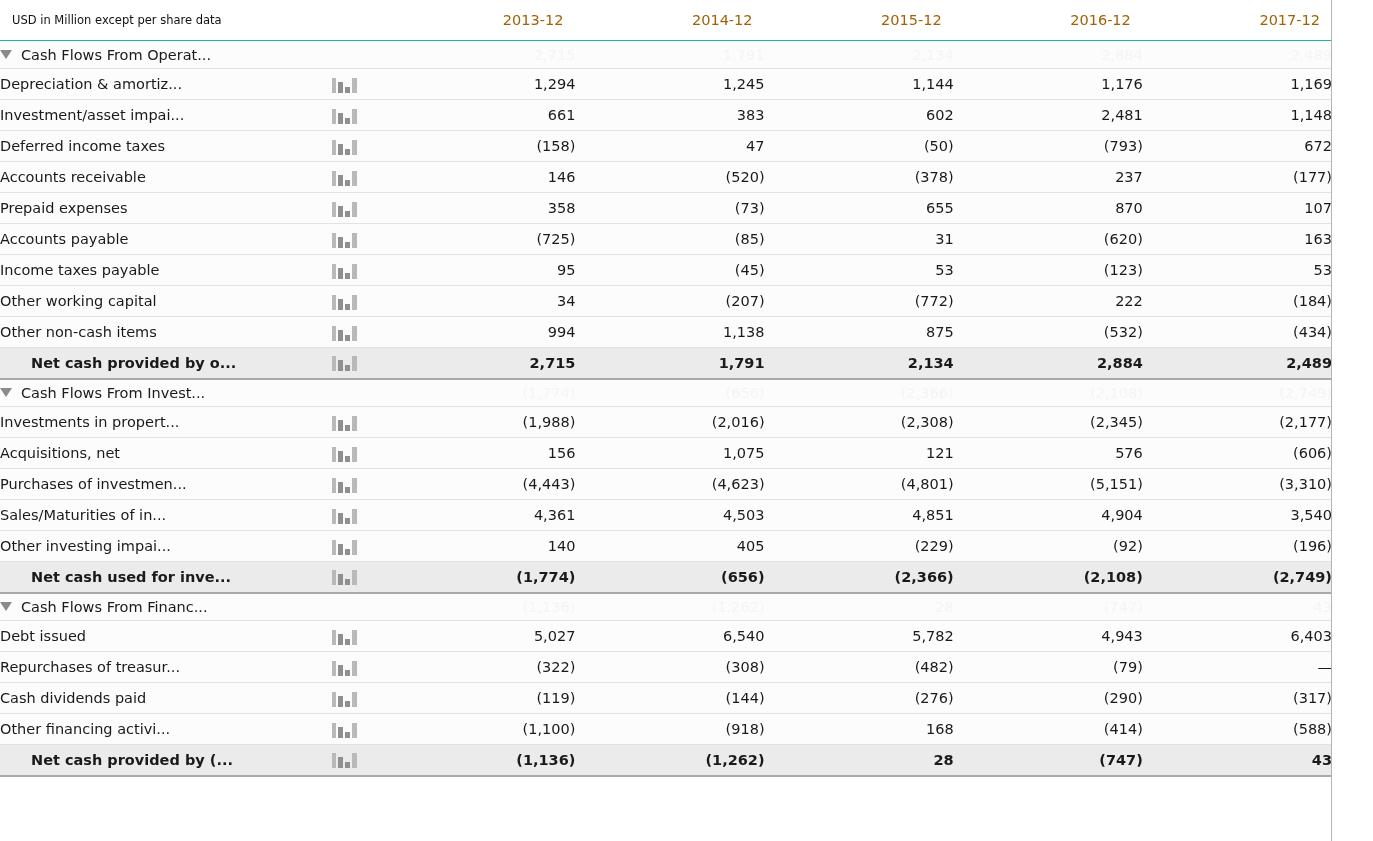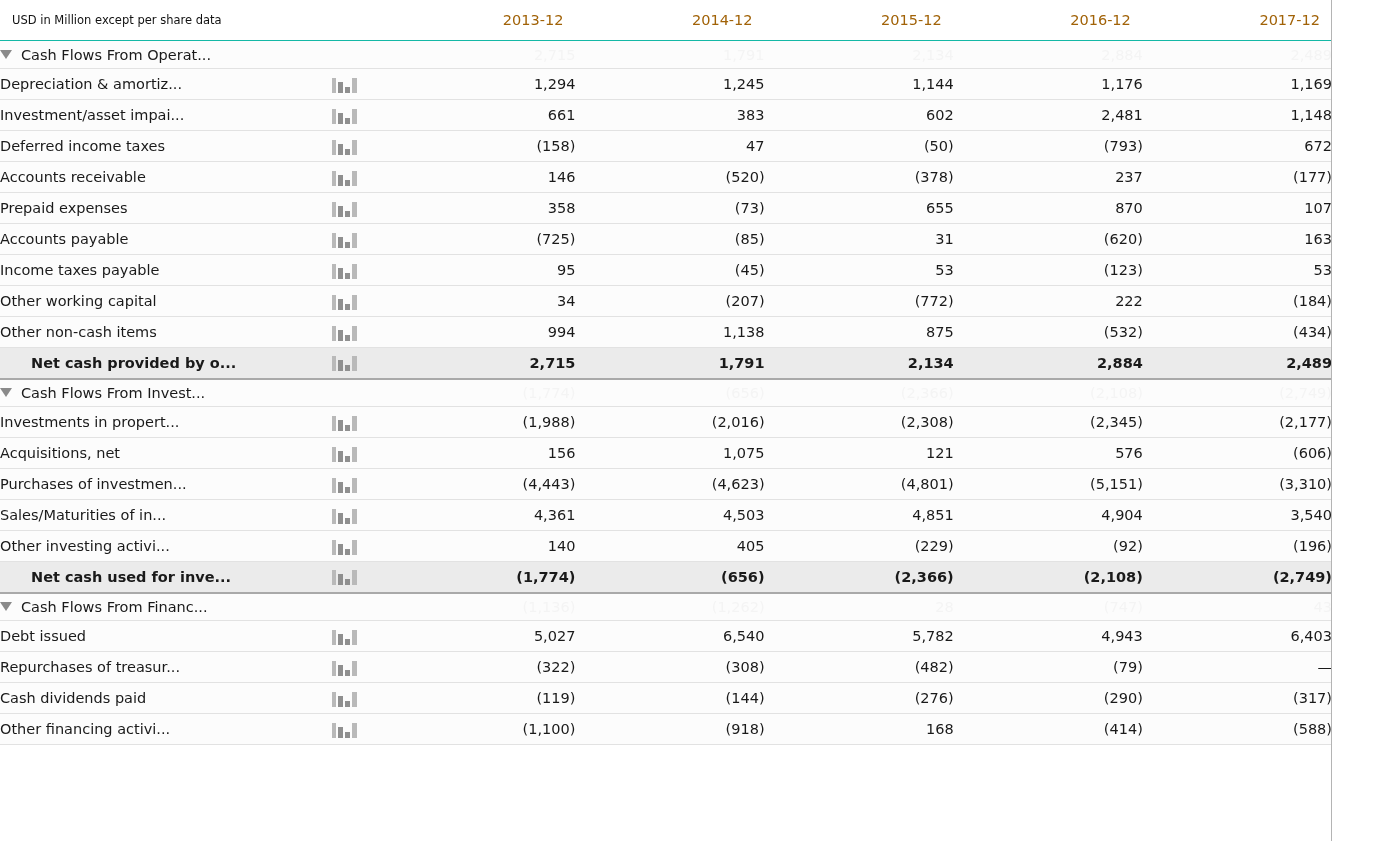--- a/index.html
+++ b/index.html
@@ -316,21 +316,21 @@
         <tr class="data-row">
           <td class="cell-label">Sales/Maturities of in...</td>
           <td class="cell-spark"><span class="spark"><i class="b1"></i><i class="b2"></i><i class="b3"></i><i class="b4"></i></span></td>
           <td class="cell-value">4,361</td>
           <td class="cell-value">4,503</td>
           <td class="cell-value">4,851</td>
           <td class="cell-value">4,904</td>
           <td class="cell-value">3,540</td>
         </tr>
         <tr class="data-row">
-          <td class="cell-label">Other investing activi...</td>
+          <td class="cell-label">Other investing impai...</td>
           <td class="cell-spark"><span class="spark"><i class="b1"></i><i class="b2"></i><i class="b3"></i><i class="b4"></i></span></td>
           <td class="cell-value">140</td>
           <td class="cell-value">405</td>
           <td class="cell-value">(229)</td>
           <td class="cell-value">(92)</td>
           <td class="cell-value">(196)</td>
         </tr>
         <tr class="total-row">
           <td class="cell-label">Net cash used for inve...</td>
           <td class="cell-spark"><span class="spark"><i class="b1"></i><i class="b2"></i><i class="b3"></i><i class="b4"></i></span></td>
@@ -378,17 +378,26 @@
         </tr>
         <tr class="data-row">
           <td class="cell-label">Other financing activi...</td>
           <td class="cell-spark"><span class="spark"><i class="b1"></i><i class="b2"></i><i class="b3"></i><i class="b4"></i></span></td>
           <td class="cell-value">(1,100)</td>
           <td class="cell-value">(918)</td>
           <td class="cell-value">168</td>
           <td class="cell-value">(414)</td>
           <td class="cell-value">(588)</td>
         </tr>
+        <tr class="total-row">
+          <td class="cell-label">Net cash provided by (...</td>
+          <td class="cell-spark"><span class="spark"><i class="b1"></i><i class="b2"></i><i class="b3"></i><i class="b4"></i></span></td>
+          <td class="cell-value">(1,136)</td>
+          <td class="cell-value">(1,262)</td>
+          <td class="cell-value">28</td>
+          <td class="cell-value">(747)</td>
+          <td class="cell-value">43</td>
+        </tr>
       </tbody>
   </table>
 
   <div id="grid-right-border"></div>
 </div>
 
 </body></html>

